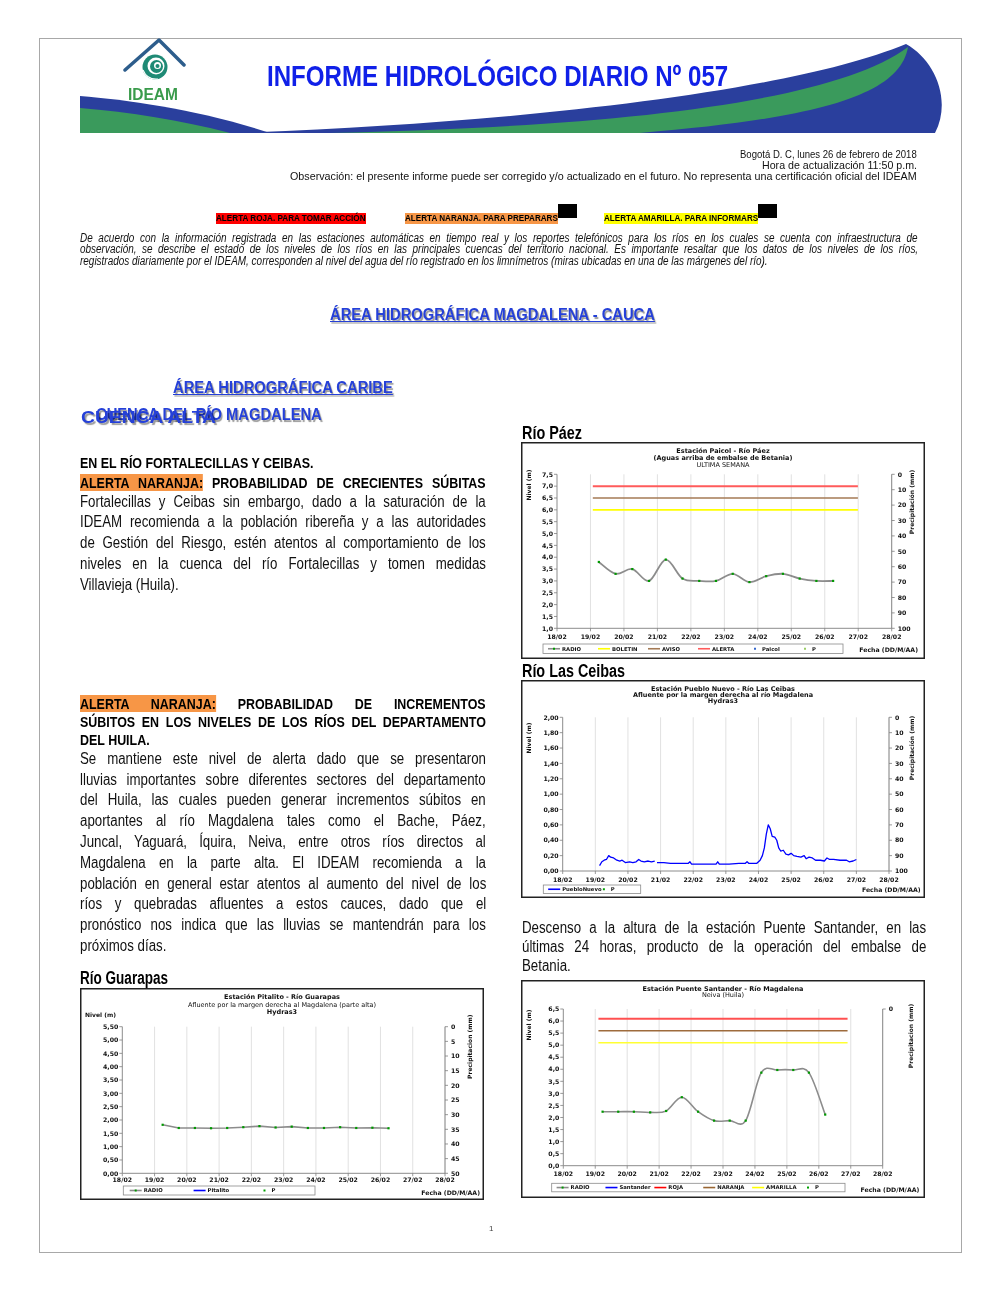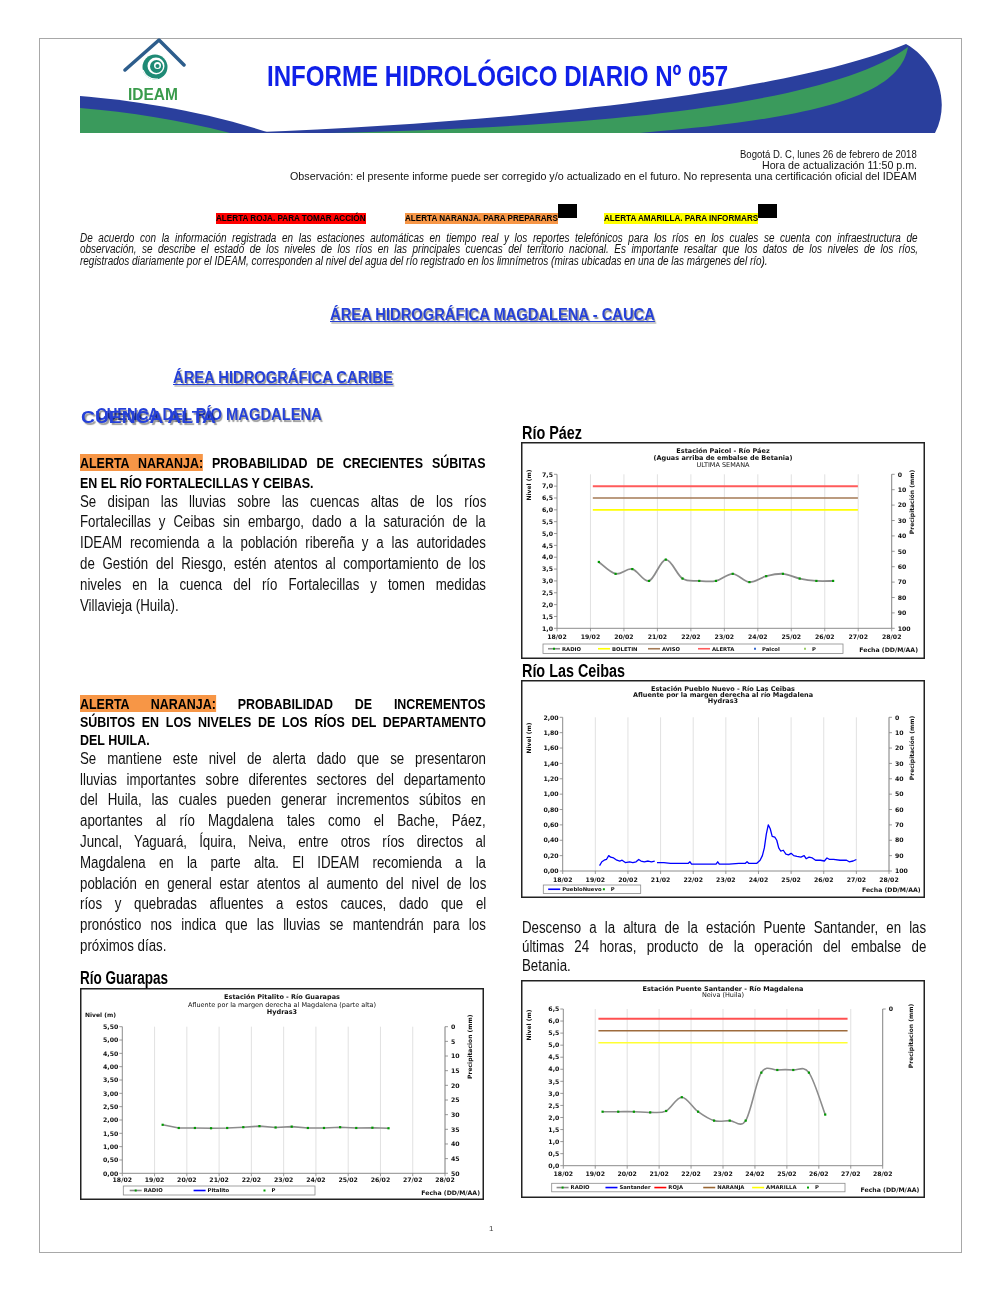--- a/index.html
+++ b/index.html
@@ -83,36 +83,35 @@
 
 <div class="para intro" style="left:80px;top:232.5px;--lh:11.7px">
   <div class="ln"><span class="fit" style="word-spacing: 3.43106px; transform: scaleX(0.83);">De acuerdo con la información registrada en las estaciones automáticas en tiempo real y los reportes telefónicos para los ríos en los cuales se cuenta con infraestructura de</span></div>
   <div class="ln"><span class="fit" style="word-spacing: 3.2634px; transform: scaleX(0.83);">observación, se describe el estado de los niveles de los ríos en las principales cuencas del territorio nacional. Es importante resaltar que los datos de los niveles de los ríos,</span></div>
   <div class="ln"><span class="fit" style="word-spacing: 0px; transform: scaleX(0.83);">registrados diariamente por el IDEAM, corresponden al nivel del agua del río registrado en los limnímetros (miras ubicadas en una de las márgenes del río).</span></div>
 </div>
 
 <div class="abs" style="left:330px;top:306px">
   <span class="fit area" style="word-spacing: 0px; transform: scaleX(0.92068);">ÁREA HIDROGRÁFICA MAGDALENA - CAUCA</span>
 </div>
-<div class="abs" style="left:173px;top:369px">
+<div class="abs" style="left:173px;top:379px">
   <span class="fit area" style="word-spacing: 0px; transform: scaleX(0.920502);">ÁREA HIDROGRÁFICA CARIBE</span>
 </div>
 <div class="abs" style="left:96px;top:406px">
   <span class="fit cuenca" style="word-spacing: 0px; transform: scaleX(0.8659);">CUENCA DEL RÍO MAGDALENA</span>
 </div>
 <div class="abs" style="left:81px;top:409px">
   <span class="fit cuenca" style="word-spacing: 0px; transform: scaleX(1.13445);">CUENCA ALTA</span>
 </div>
 
 <div class="para head" style="left:80px;top:453px;--lh:20px">
+  <div class="ln"><span class="fit" style="word-spacing: 0px; transform: scaleX(0.83);">EN EL RÍO FORTALECILLAS Y CEIBAS.</span></div>
   <div class="ln"><span class="fit" style="word-spacing: 6.63133px; transform: scaleX(0.83);"><span class="hl">ALERTA NARANJA:</span> <span>PROBABILIDAD DE CRECIENTES SÚBITAS</span></span></div>
-  <div class="ln"><span class="fit" style="word-spacing: 0px; transform: scaleX(0.83);">EN EL RÍO FORTALECILLAS Y CEIBAS.</span></div>
 </div>
 <div class="para body" style="left:80px;top:491.5px;--lh:20.9px">
-  <div class="ln"><span class="fit" style="word-spacing: 9.11566px; transform: scaleX(0.83);">Se disipan las lluvias sobre las cuencas altas  de los ríos</span></div>
   <div class="ln"><span class="fit" style="word-spacing: 5.21566px; transform: scaleX(0.83);">Fortalecillas y Ceibas sin embargo, dado a la saturación de la</span></div>
   <div class="ln"><span class="fit" style="word-spacing: 5.0174px; transform: scaleX(0.83);">IDEAM recomienda a la población ribereña y a las autoridades</span></div>
   <div class="ln"><span class="fit" style="word-spacing: 4.79518px; transform: scaleX(0.83);">de Gestión del Riesgo, estén atentos al comportamiento de los</span></div>
   <div class="ln"><span class="fit" style="word-spacing: 8.79518px; transform: scaleX(0.83);">niveles en la cuenca del río Fortalecillas y tomen medidas</span></div>
   <div class="ln"><span class="fit" style="word-spacing: 0px; transform: scaleX(0.83);">Villavieja (Huila).</span></div>
 </div>
 
 <div class="para head" style="left:80px;top:694.8px;--lh:18.35px">
   <div class="ln"><span class="fit" style="word-spacing: 22.0392px; transform: scaleX(0.83);"><span class="hl">ALERTA NARANJA:</span> <span>PROBABILIDAD DE INCREMENTOS</span></span></div>
   <div class="ln"><span class="fit" style="word-spacing: 3.89458px; transform: scaleX(0.83);">SÚBITOS EN LOS NIVELES DE LOS RÍOS DEL DEPARTAMENTO</span></div>

